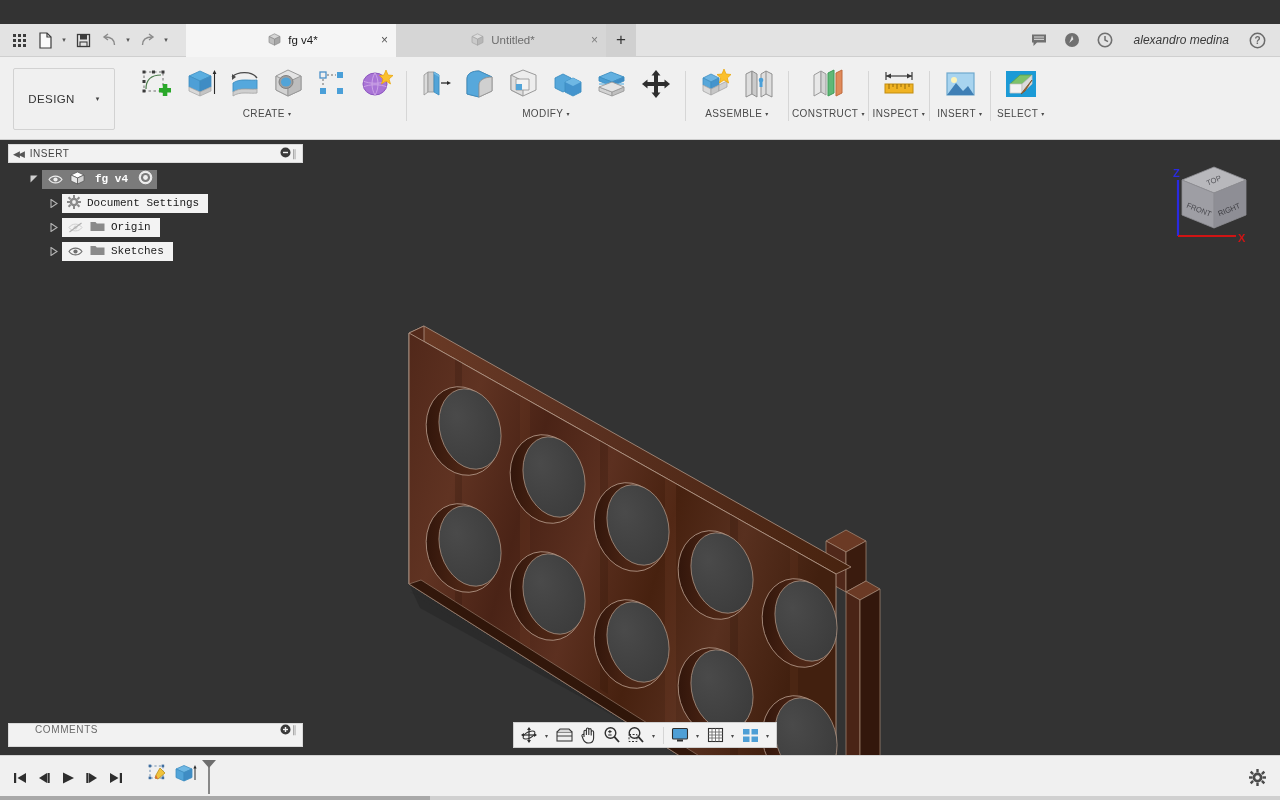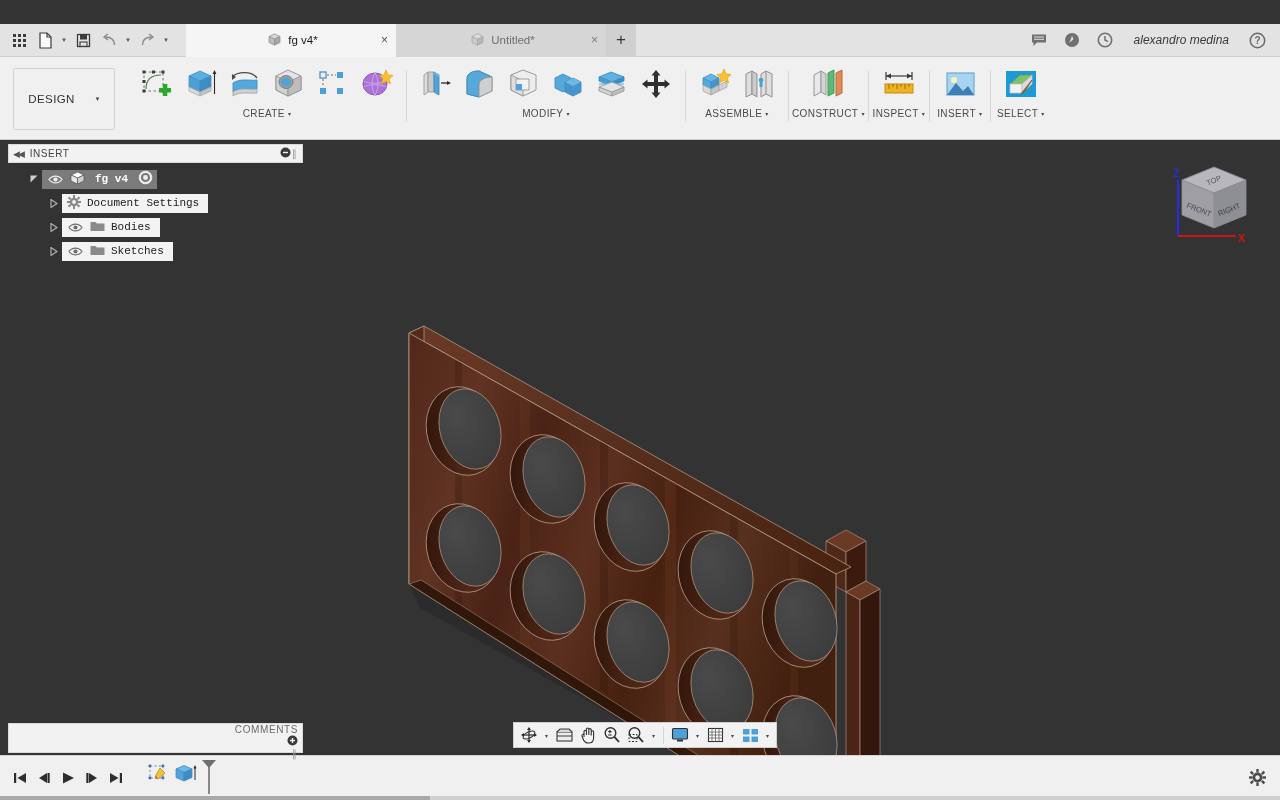--- a/index.html
+++ b/index.html
@@ -166,24 +166,24 @@
   }
   .nav-btn {
     width: 24px; height: 24px; display: flex; align-items: center; justify-content: center;
     color: #3b3b3b;
   }
   .nav-caret { width: 11px; height: 24px; display: flex; align-items: center; justify-content: center; font-size: 6px; color: #4a4a4a; }
   .nav-sep { width: 1px; height: 17px; background: #d5d5d5; margin: 0 4px; }
 
   
   .comments {
-    position: absolute; left: 8px; top: 723px; width: 295px; height: 30px;
+    position: absolute; left: 8px; top: 723px; width: 295px; height: 24px;
     background: #f2f2f2; border: 1px solid #d9d9d9;
-    display: flex; align-items: flex-end; padding: 0 4px;
-    font-size: 10px; color: #6a6a6a; letter-spacing: .6px; z-index: 7; flex-direction: column;
+    display: flex; align-items: flex-start; padding: 0 4px;
+    font-size: 10px; color: #6a6a6a; letter-spacing: .6px; z-index: 7;
   }
   .comments .lbl { padding-left: 22px; }
   .comments .plus-ico { margin-left: auto; }
   .comments .grip { width: 7px; color: #999; font-size: 10px; text-align: center; }
 
   
   .timeline {
     position: absolute; left: 0; top: 755px; width: 1280px; height: 45px;
     background: #f0f0f0; border-top: 1px solid #d4d4d4;
     display: flex; align-items: center;
@@ -793,42 +793,43 @@
                 <rect x="1.6" y="9.2" width="2" height="3" transform="rotate(45 2.6 10.7)"></rect>
               </g>
               <circle cx="7" cy="7" r="1.9" fill="#f3f3f3"></circle>
             </svg>
           </span>
           <span class="node-label">Document Settings</span>
         </span>
       </div>
 
 
-
       <div class="node">
         <span class="twisty indent-2">
           <svg width="8" height="9" viewBox="0 0 8 9">
               <polygon points="1,0.5 7,4.5 1,8.5" fill="none" stroke="#b4b4b4" stroke-width="1.1"></polygon>
             </svg>
         </span>
         <span class="node-chip">
           <span class="eye">
             <svg width="15" height="11" viewBox="0 0 15 11">
-              <path d="M1,5.5 C4,1 11,1 14,5.5 C11,10 4,10 1,5.5 Z" fill="none" stroke="#6e6e6e" stroke-width="1.1"></path>
-              <circle cx="7.5" cy="5.5" r="2.1" fill="#6e6e6e"></circle>
+              <path d="M1,5.5 C4,1 11,1 14,5.5 C11,10 4,10 1,5.5 Z" fill="none" stroke="#cfcfcf" stroke-width="1"></path>
+              <circle cx="7.5" cy="5.5" r="2" fill="#d8d8d8"></circle>
+              <line x1="1.5" y1="10" x2="13.5" y2="1" stroke="#b0b0b0" stroke-width="1.2"></line>
             </svg>
           </span>
           <span class="folder-ico">
             <svg width="15" height="12" viewBox="0 0 15 12">
               <path d="M0.5,2 L5.5,2 L6.8,3.6 L14.5,3.6 L14.5,11 L0.5,11 Z" fill="#8a8a8a"></path>
             </svg>
           </span>
-          <span class="node-label">Bodies</span>
+          <span class="node-label">Origin</span>
         </span>
       </div>
+
 
       <div class="node">
         <span class="twisty indent-2">
           <svg width="8" height="9" viewBox="0 0 8 9">
               <polygon points="1,0.5 7,4.5 1,8.5" fill="none" stroke="#b4b4b4" stroke-width="1.1"></polygon>
             </svg>
         </span>
         <span class="node-chip">
           <span class="eye">
             <svg width="15" height="11" viewBox="0 0 15 11">

